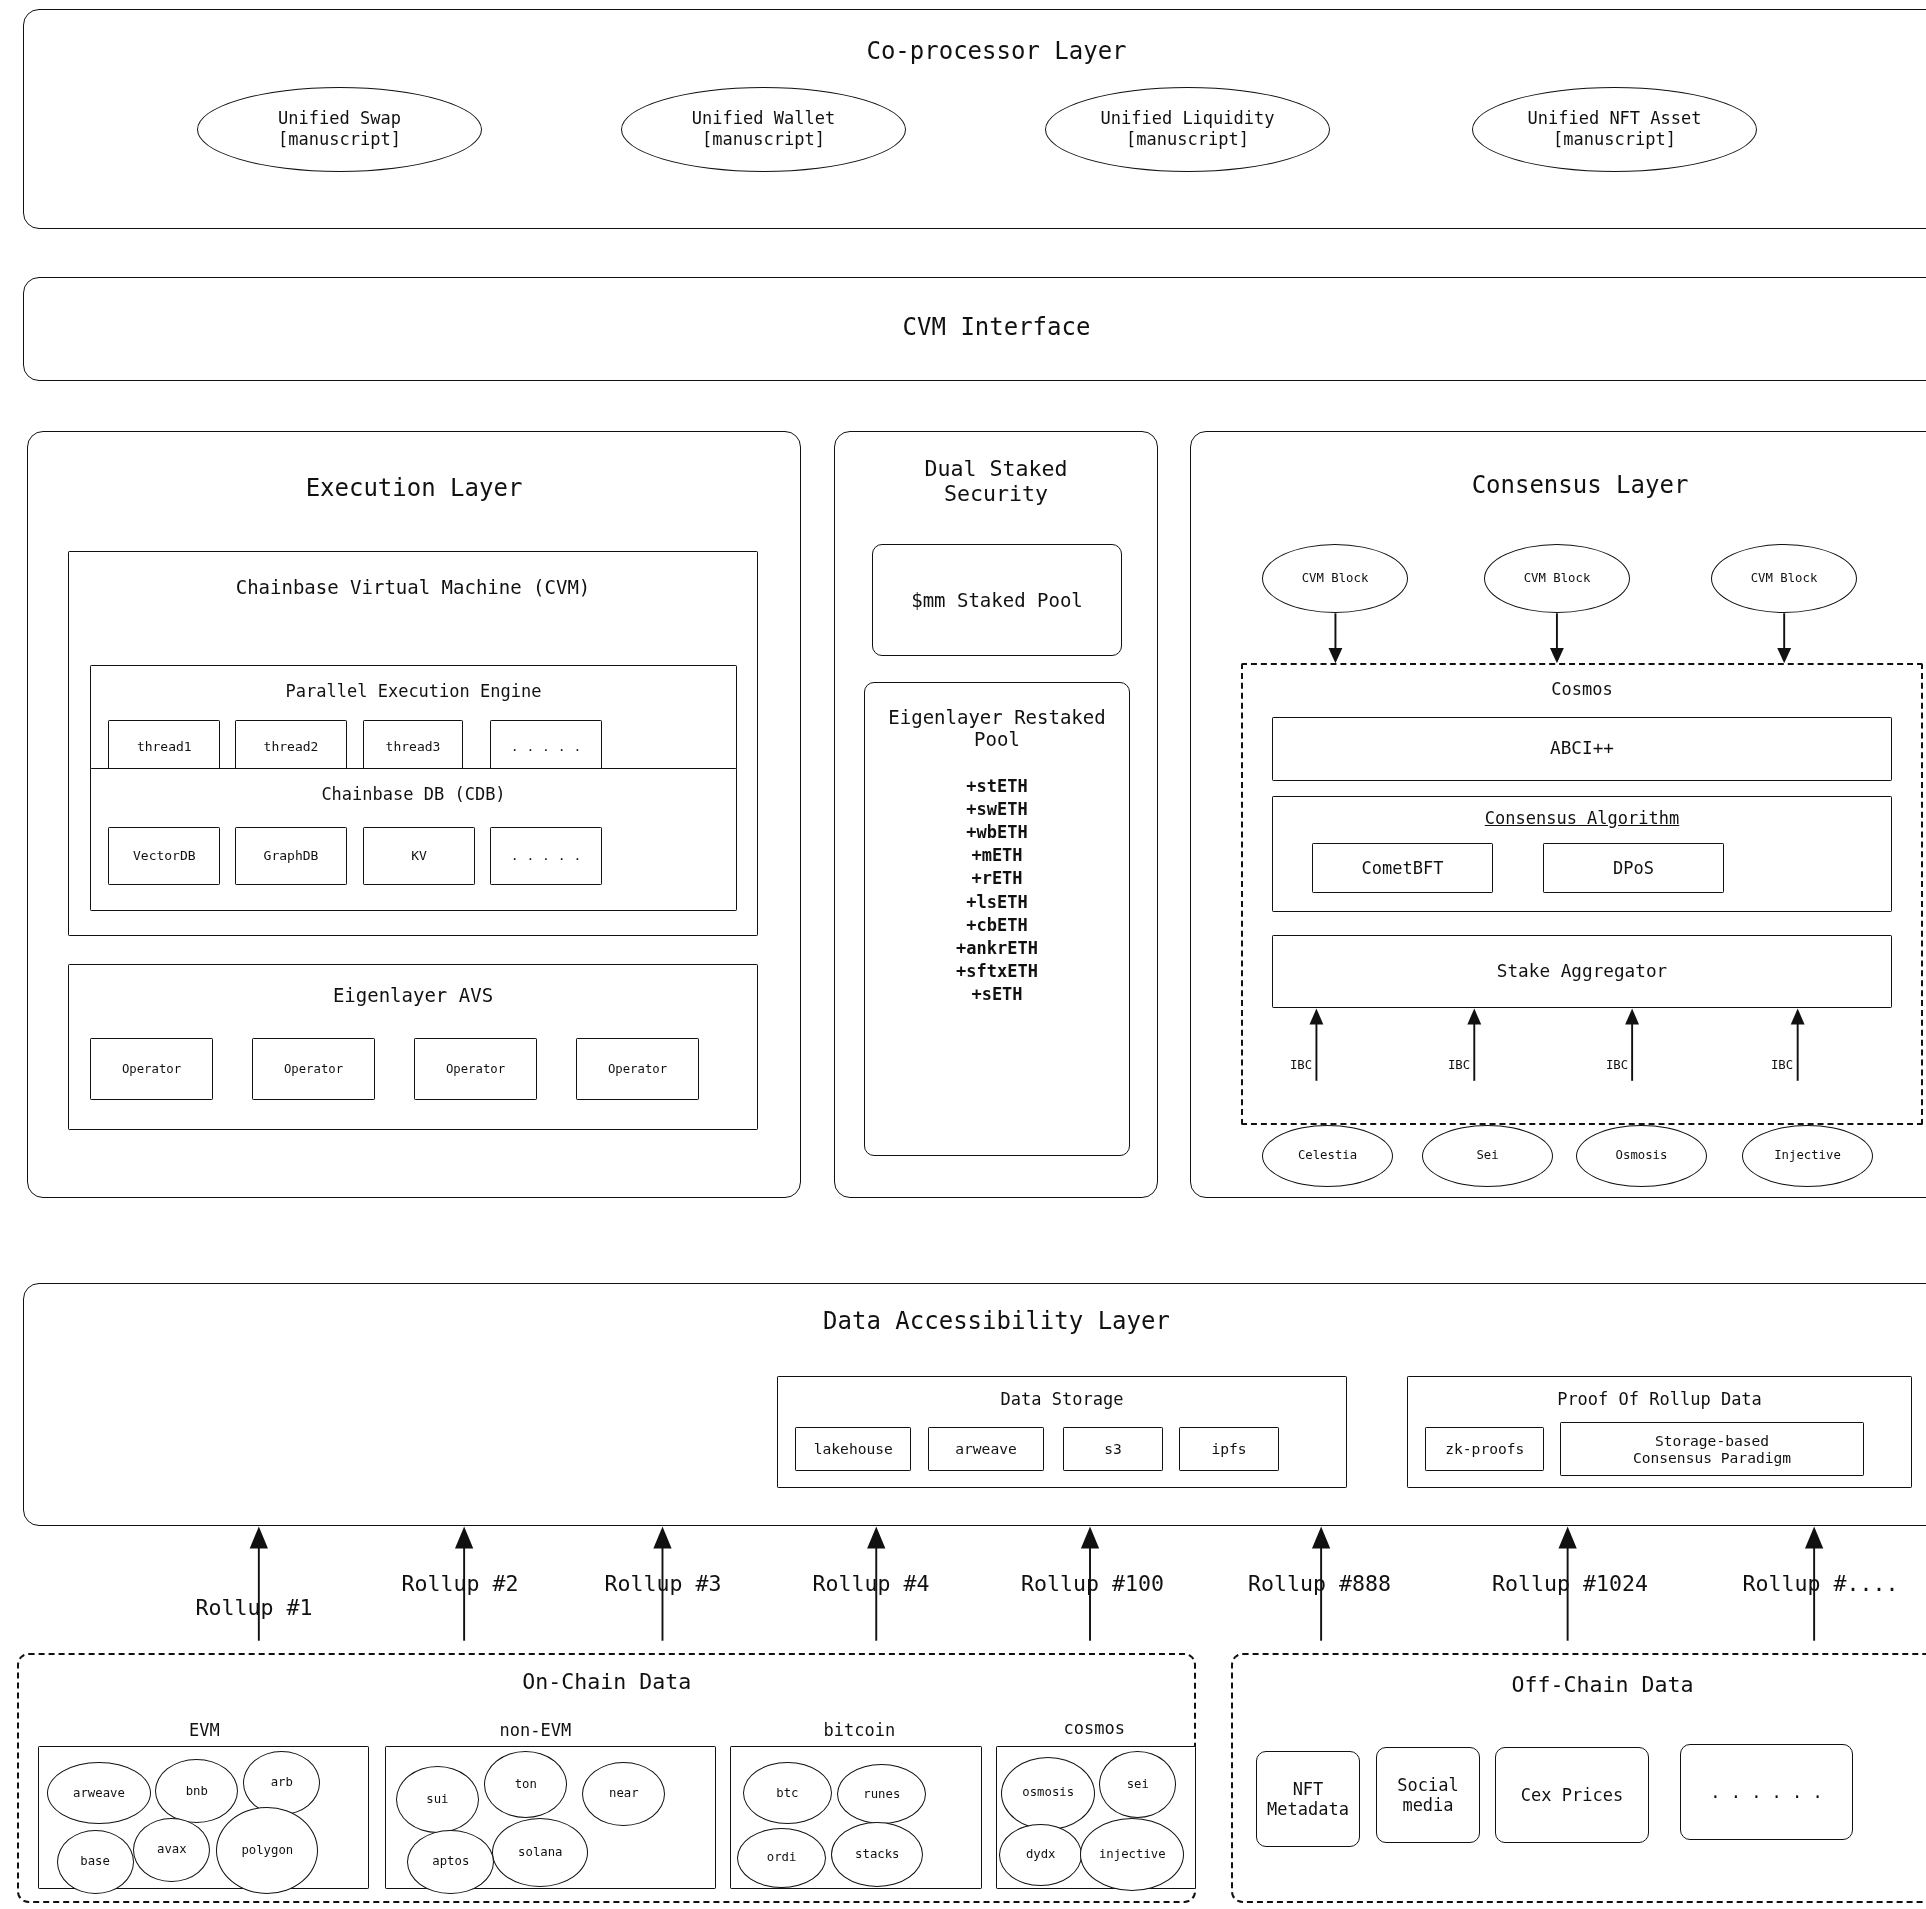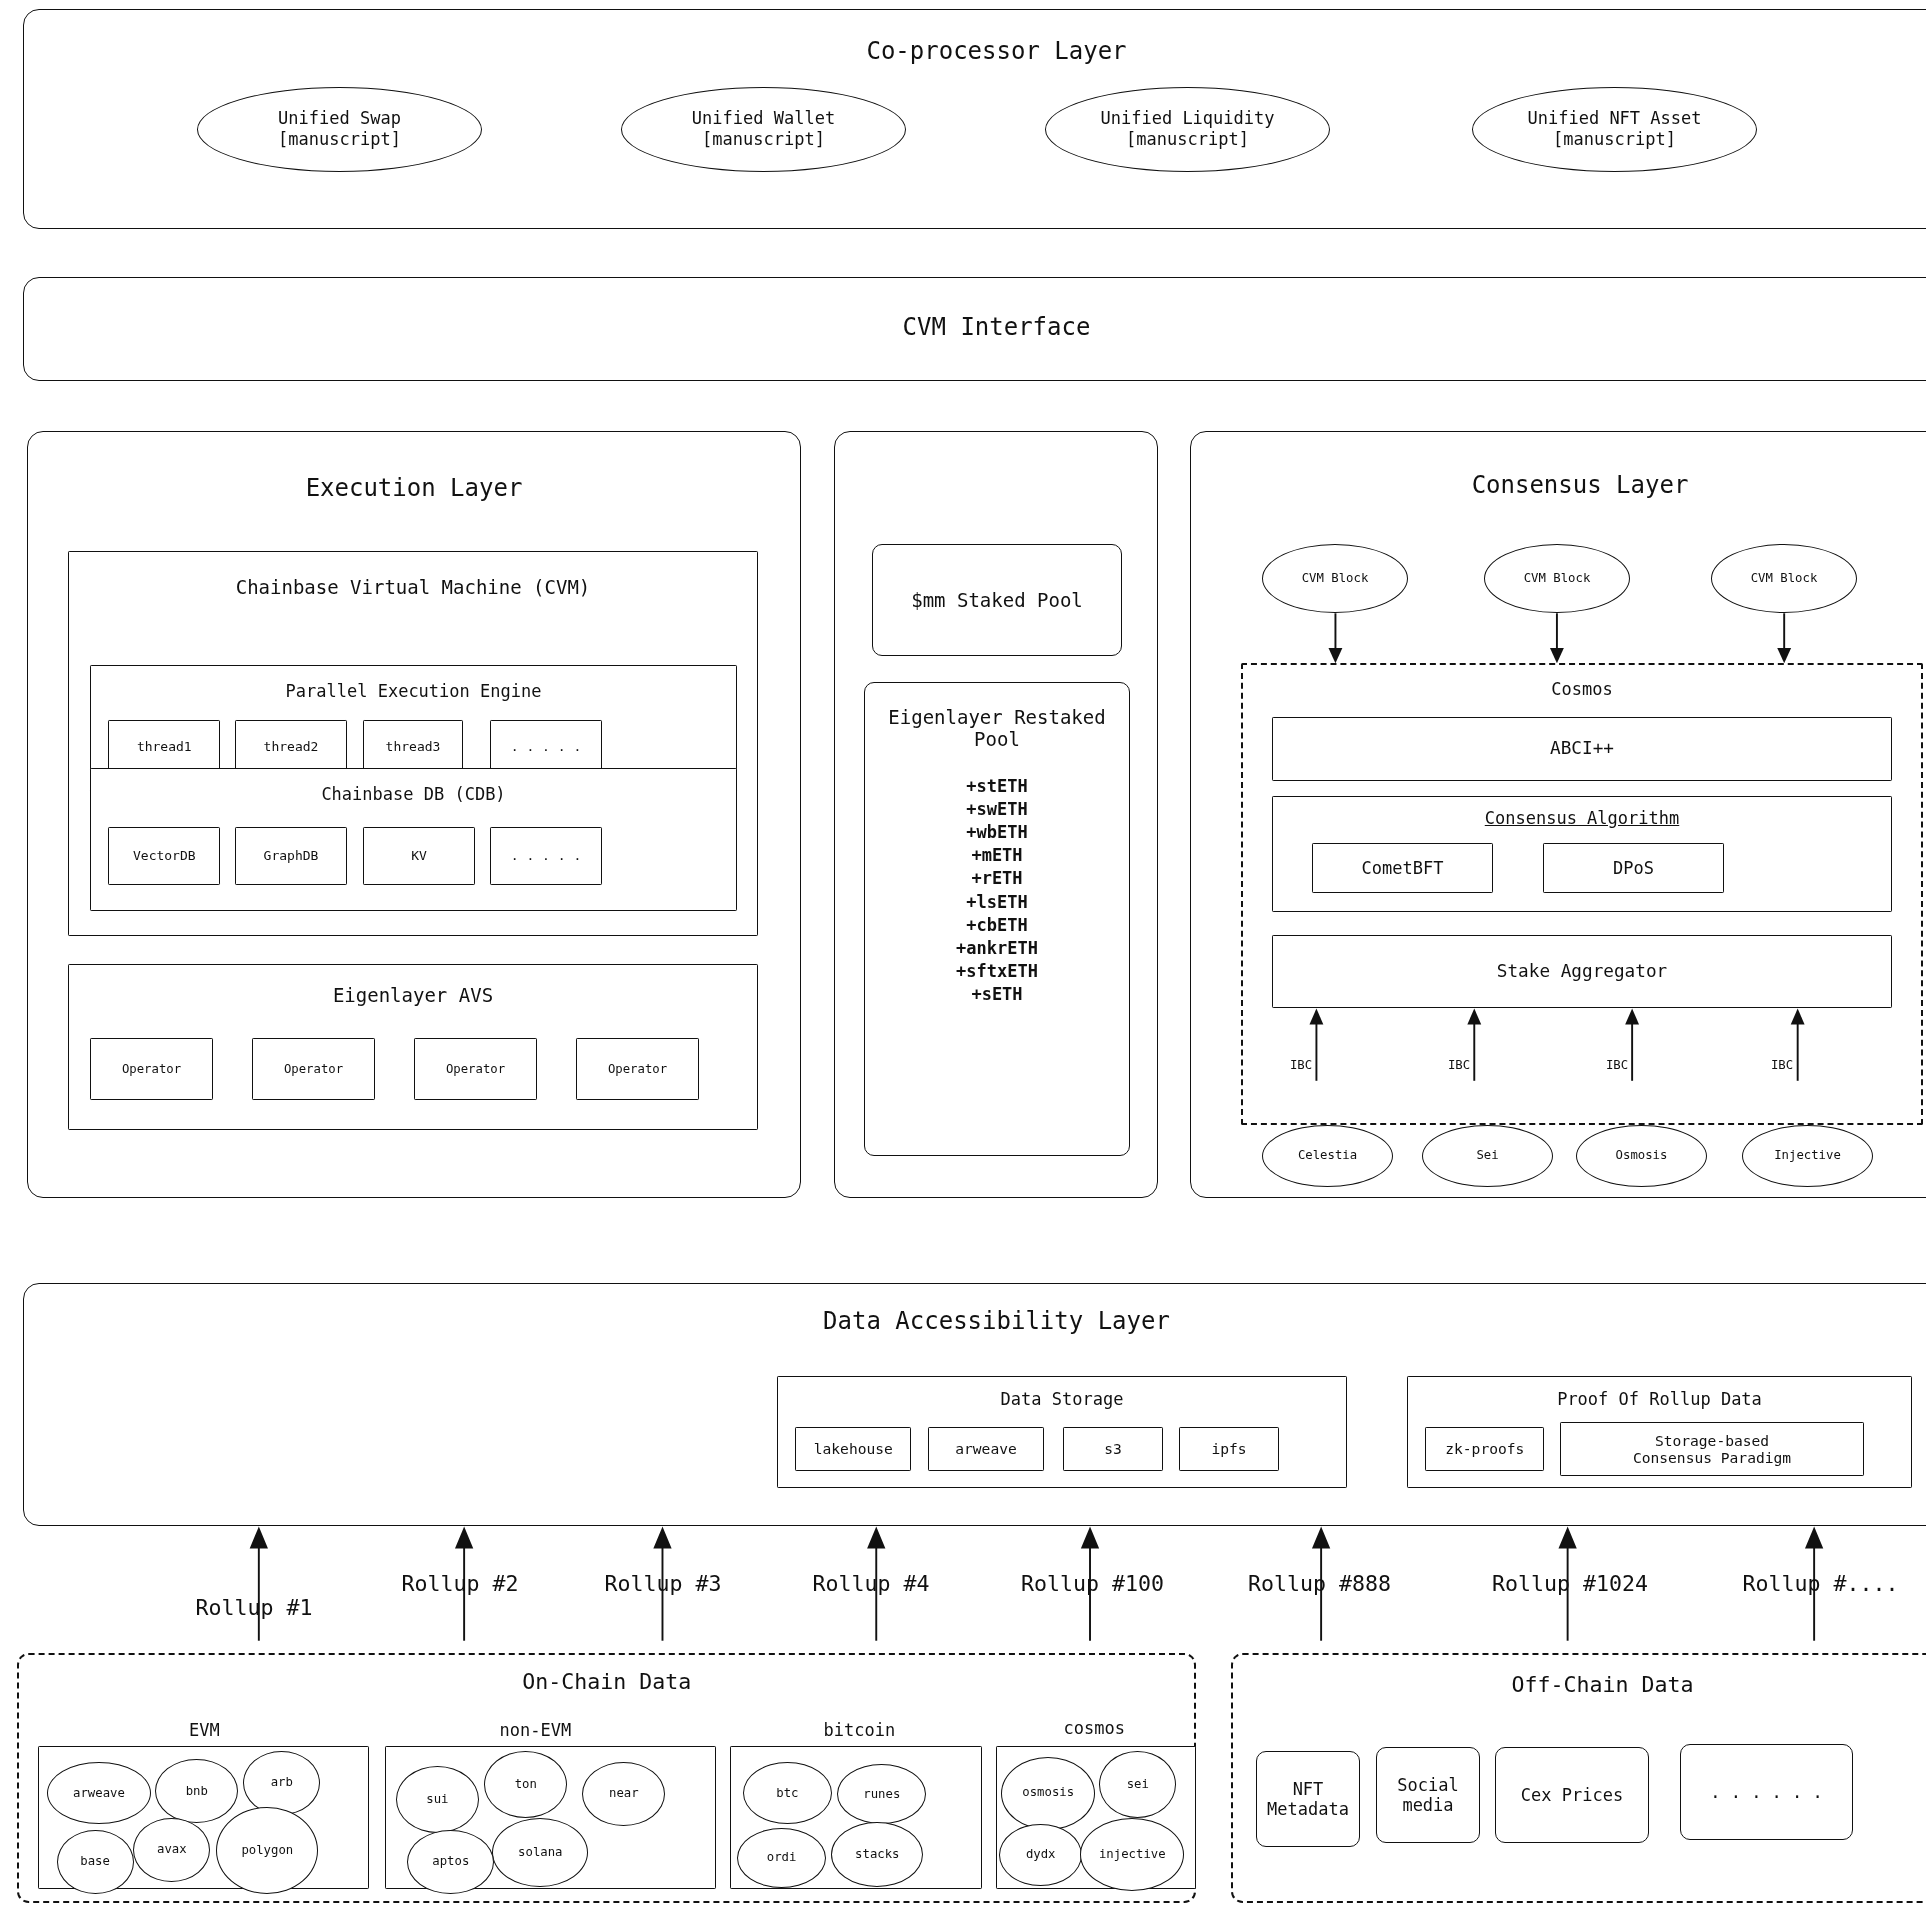--- a/index.html
+++ b/index.html
@@ -150,20 +150,22 @@
     <div class="cell t-xs" style="left:345px; top:73px; width:123px; height:62px; font-size:12.3px;">
         <span>Operator</span>
       </div>
     <div class="cell t-xs" style="left:507px; top:73px; width:123px; height:62px; font-size:12.3px;">
         <span>Operator</span>
       </div>
   </div>
 </div>
 
 <div class="hbox round" style="left:834px; top:431px; width:324px; height:767px;">
+  <div class="title t-xl" style="top:24px;">Dual Staked
+Security</div>
 
   <div class="hbox round-sm" style="left:29px; top:250px; width:266px; height:474px;">
     <div class="title t-lg" style="top:23px;">Eigenlayer Restaked
 Pool</div>
     <div class="title t-md" id="tokenlist" style="top:92px; font-weight:700; line-height:1.36;">+stETH
 +swETH
 +wbETH
 +mETH
 +rETH
 +lsETH

